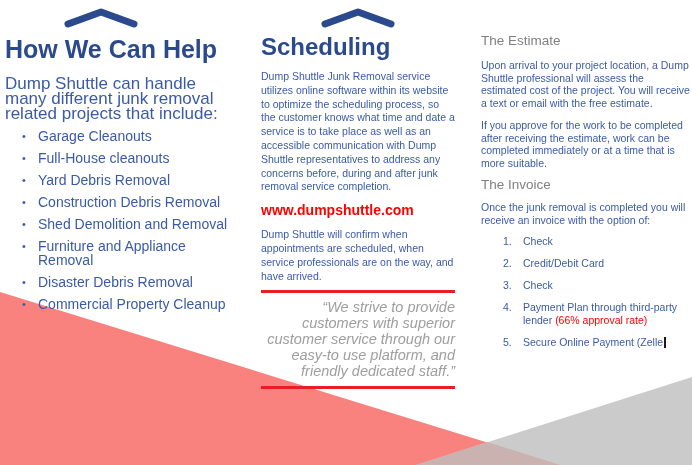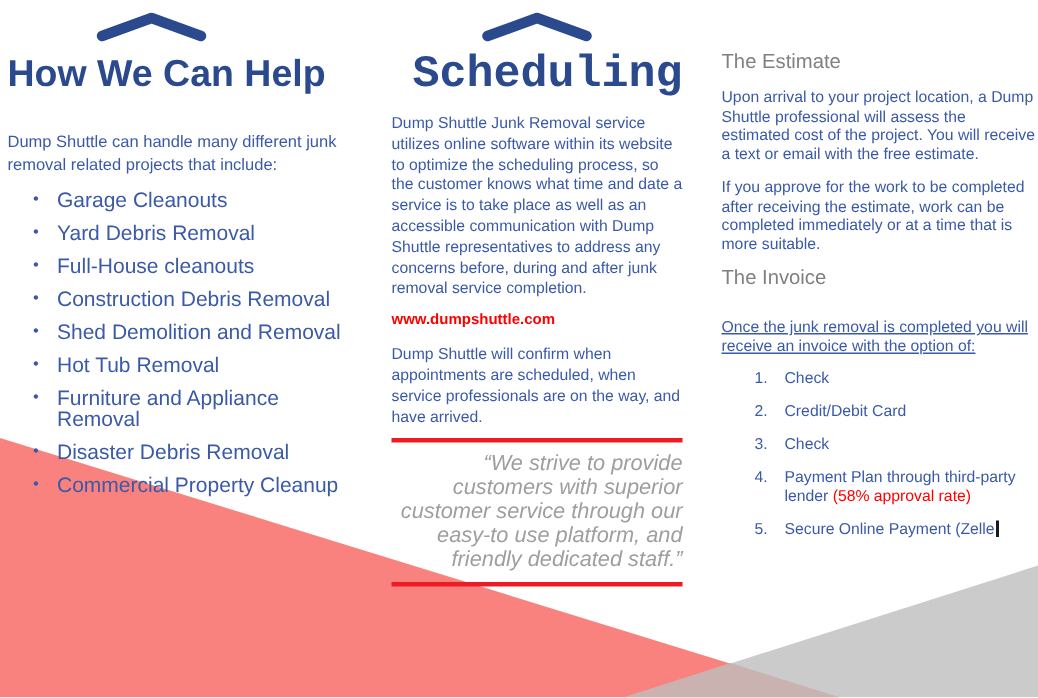--- a/index.html
+++ b/index.html
@@ -17,47 +17,47 @@
   }
   .bg{position:absolute;left:0;top:0;width:692px;height:465px;}
   .col{position:absolute;}
   .col1{left:5px;top:7px;width:233px;}
   .col2{left:261px;top:7px;width:194px;}
   .col3{left:481px;top:33px;width:211px;}
   .chev{display:block;height:22px;}
   .col1 .chev{margin-left:58px;}
   .col2 .chev{margin:0 auto;}
   h1{font-size:25px;font-weight:bold;color:var(--heading-blue);margin:6px 0 0 0;letter-spacing:0;}
-  .col2 h1{font-size:30px;text-align:right;margin-top:4px;font-family:Liberation Mono, monospace;}
-  .col1 .intro{font-size:11px;line-height:15px;color:var(--body-blue);margin:24px 0 0 0;}
+  .col2 h1{font-size:24px;text-align:left;margin-top:4px;}
+  .col1 .intro{font-size:17px;line-height:15px;color:var(--body-blue);margin:12px 0 0 0;}
   ul.bullets{list-style:none;margin:8px 0 0 0;padding:0;}
   ul.bullets li{
     position:relative;padding-left:33px;font-size:14px;line-height:14px;
     color:var(--body-blue);margin-bottom:8px;
   }
   ul.bullets li::before{
     content:"•";position:absolute;left:17px;top:0;color:var(--body-blue);font-size:11px;
   }
   .col2 p.body{font-size:10.5px;line-height:13.8px;color:var(--body-blue);margin:9px 0 0 0;}
-  .website{display:inline-block;font-size:10px;font-weight:bold;color:var(--red);
+  .website{display:inline-block;font-size:14px;font-weight:bold;color:var(--red);
     margin:8px 0 0 0;text-decoration:none;}
   .quoteblock{
     margin-top:7px;border-top:3px solid var(--rule-red);border-bottom:3px solid var(--rule-red);
     padding:6px 0 7px 0;
   }
   .quoteblock p{
     margin:0;text-align:right;font-style:italic;color:var(--quote-gray);
     font-size:14.5px;line-height:16px;
   }
   .col3 h2{font-size:13.5px;font-weight:normal;color:var(--gray-heading);margin:0;}
   .col3 p{font-size:10.5px;line-height:12.5px;color:var(--body-blue);margin:0;}
   .col3 .p1{margin-top:11px;}
   .col3 .p2{margin-top:10px;}
   .col3 .invoice-title{margin-top:8px;}
-  .col3 .invoice-intro{margin-top:20px;text-decoration:underline;}
+  .col3 .invoice-intro{margin-top:9px;}
   ol.options{list-style:none;margin:9px 0 0 0;padding:0 0 0 22px;}
   ol.options li{display:flex;font-size:10.5px;line-height:13px;color:var(--body-blue);margin-bottom:9px;}
   ol.options .num{flex:none;width:20px;}
   ol.options .note{color:var(--red);}
   .closing{margin-top:12px;}
   .caret{display:inline-block;width:2px;height:11px;background:#1a1a1a;
     vertical-align:-2px;margin-left:1px;}
 </style>
 </head>
 <body>
@@ -71,25 +71,24 @@
   </svg>
 
   <div class="col col1">
     <svg class="chev" viewBox="0 0 76 22" width="76" height="22" aria-hidden="true">
       <polyline points="5,17 38,5 71,17" fill="none" stroke-width="7" stroke-linecap="round" stroke-linejoin="round" stroke="#2B4A8E"></polyline>
     </svg>
     <h1>How We Can Help</h1>
     <p class="intro">Dump Shuttle can handle many different junk removal related projects that include:</p>
     <ul class="bullets">
       <li>Garage Cleanouts</li>
+      <li>Full-House cleanouts</li>
       <li>Yard Debris Removal</li>
-      <li>Full-House cleanouts</li>
       <li>Construction Debris Removal</li>
       <li>Shed Demolition and Removal</li>
-      <li>Hot Tub Removal</li>
       <li>Furniture and Appliance Removal</li>
       <li>Disaster Debris Removal</li>
       <li>Commercial Property Cleanup</li>
     </ul>
   </div>
 
   <div class="col col2">
     <svg class="chev" viewBox="0 0 76 22" width="76" height="22" aria-hidden="true">
       <polyline points="5,17 38,5 71,17" fill="none" stroke-width="7" stroke-linecap="round" stroke-linejoin="round" stroke="#2B4A8E"></polyline>
     </svg>
@@ -118,21 +117,21 @@
         <span>Credit/Debit Card</span>
       </li>
       <li>
         <span class="num">3.</span>
         <span>Check</span>
       </li>
       <li>
         <span class="num">4.</span>
         <span>
           <span>Payment Plan through third-party lender</span>
-          <span class="note">(58% approval rate)</span>
+          <span class="note">(66% approval rate)</span>
         </span>
       </li>
       <li>
         <span class="num">5.</span>
         <span><span>Secure Online Payment (Zelle</span><span class="caret"></span></span>
       </li>
     </ol>
   </div>
 
 </div>

